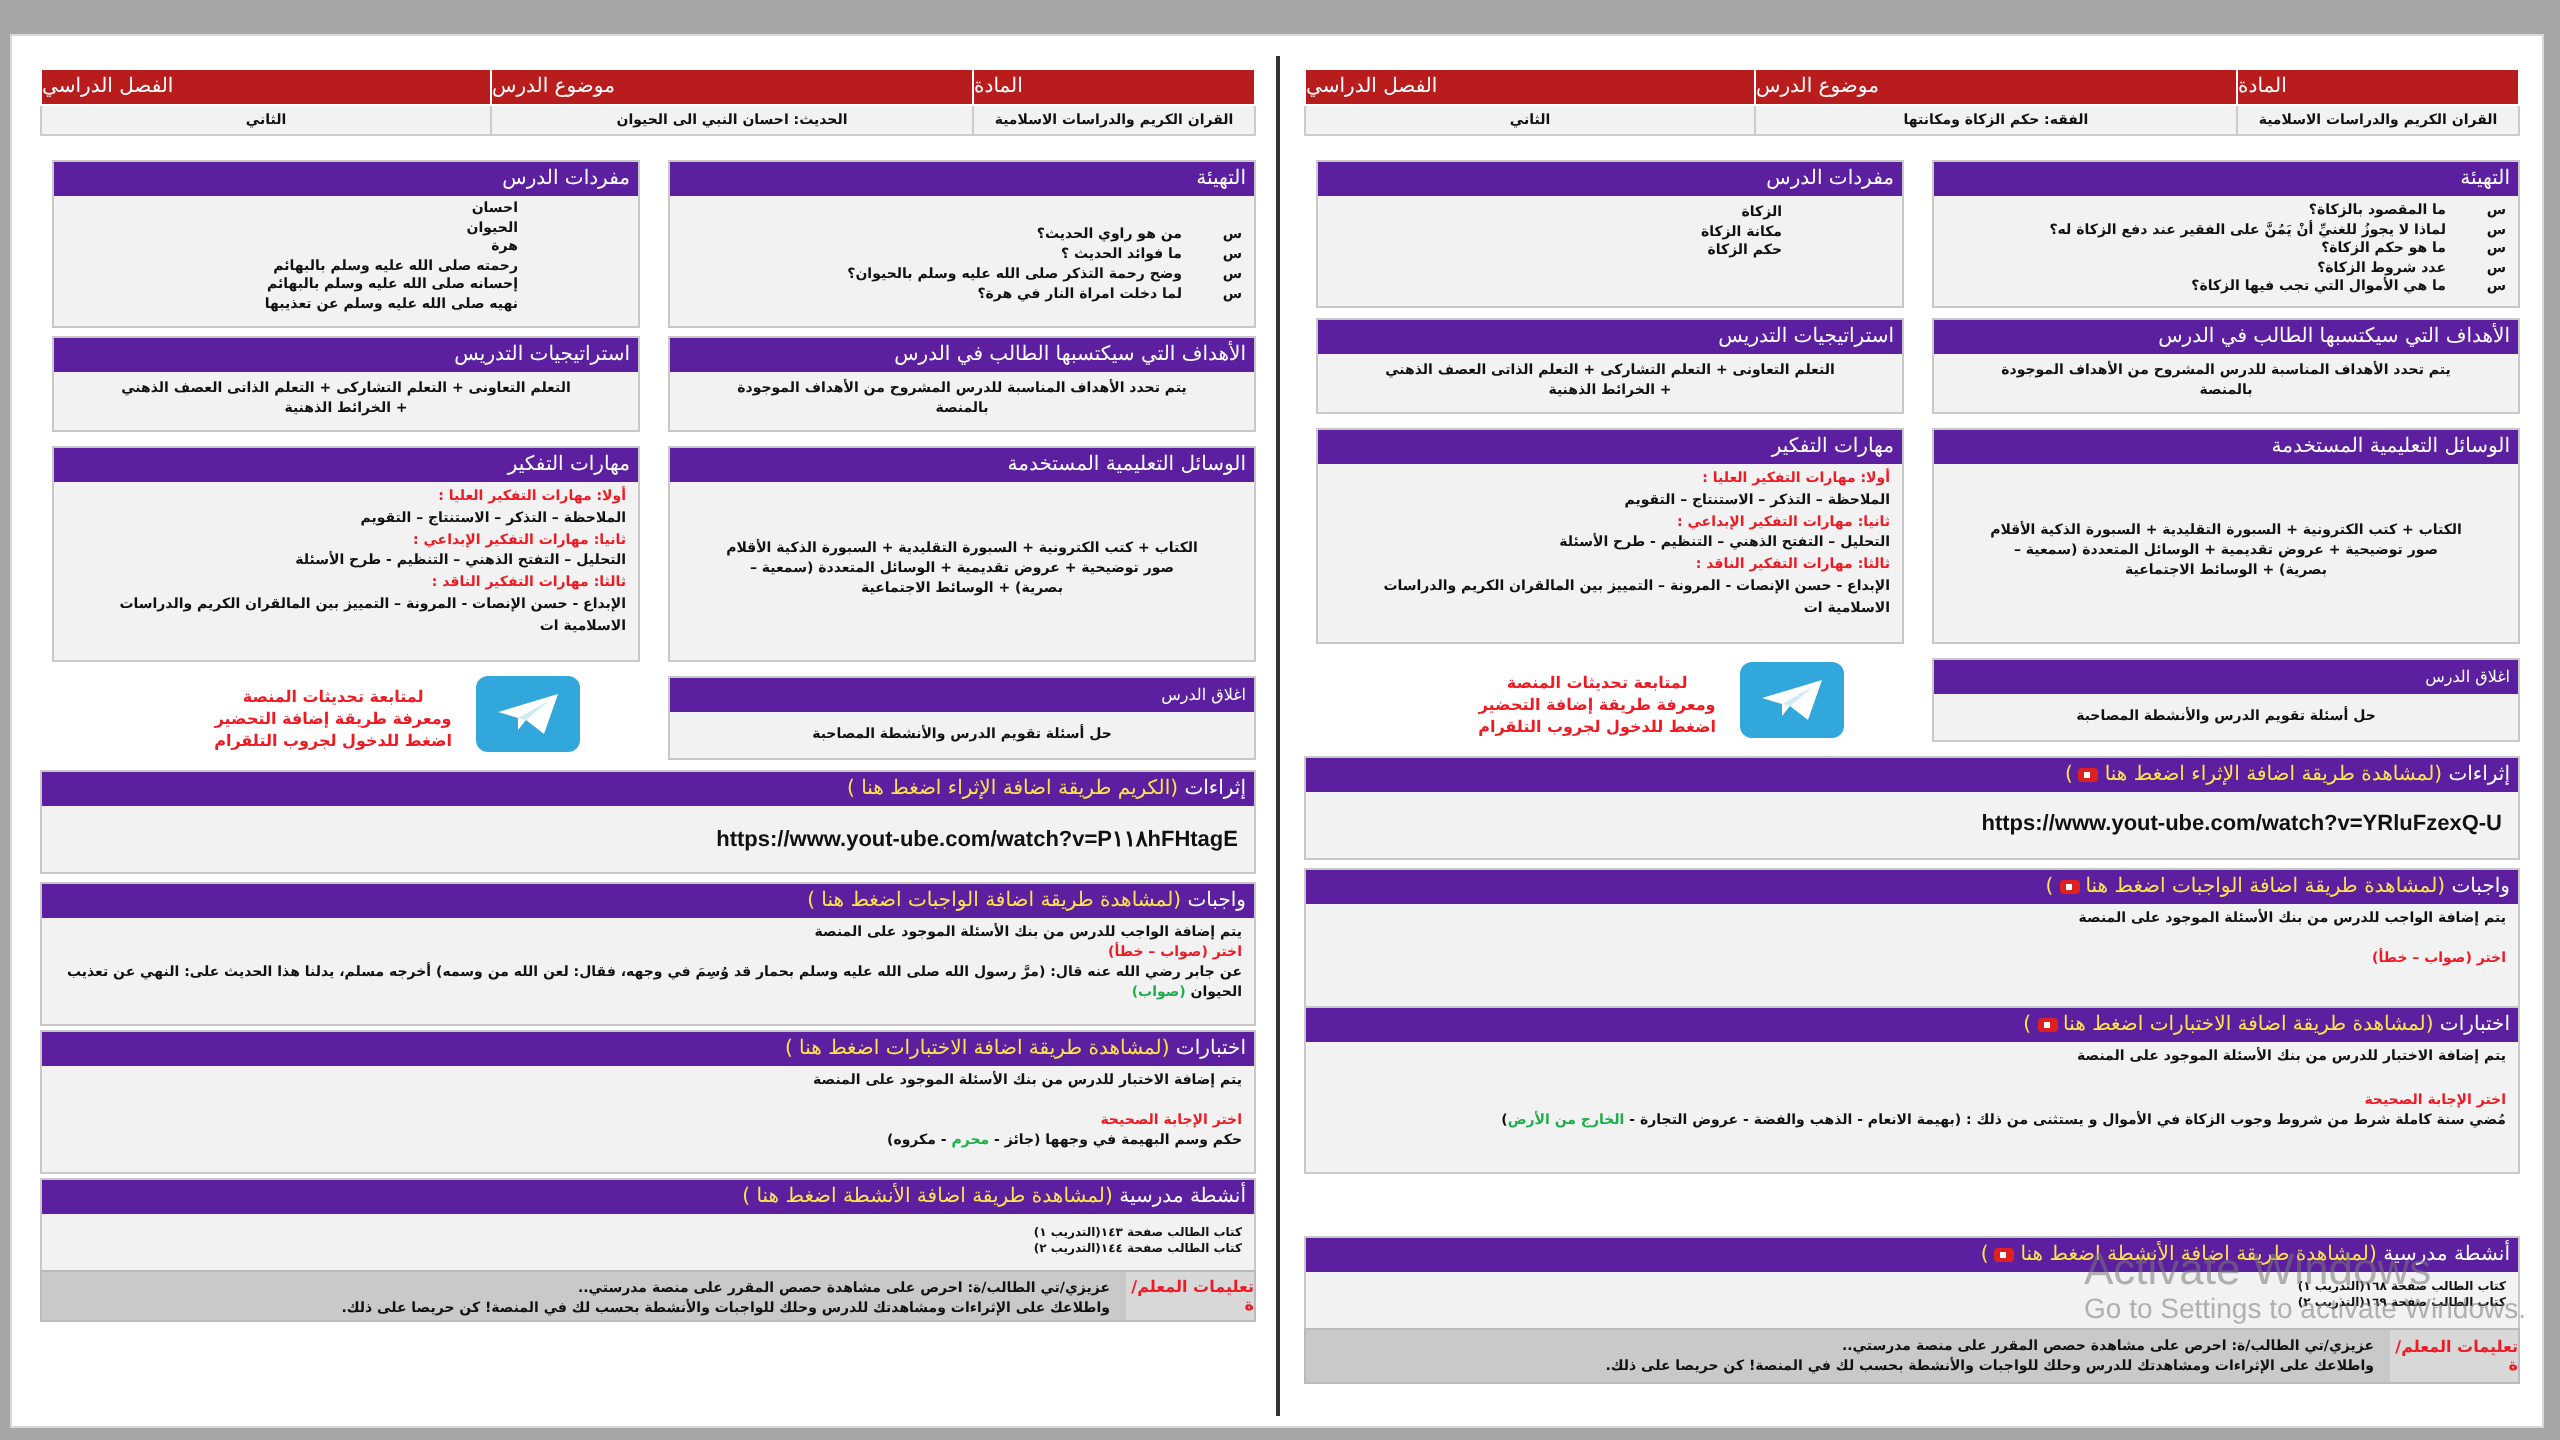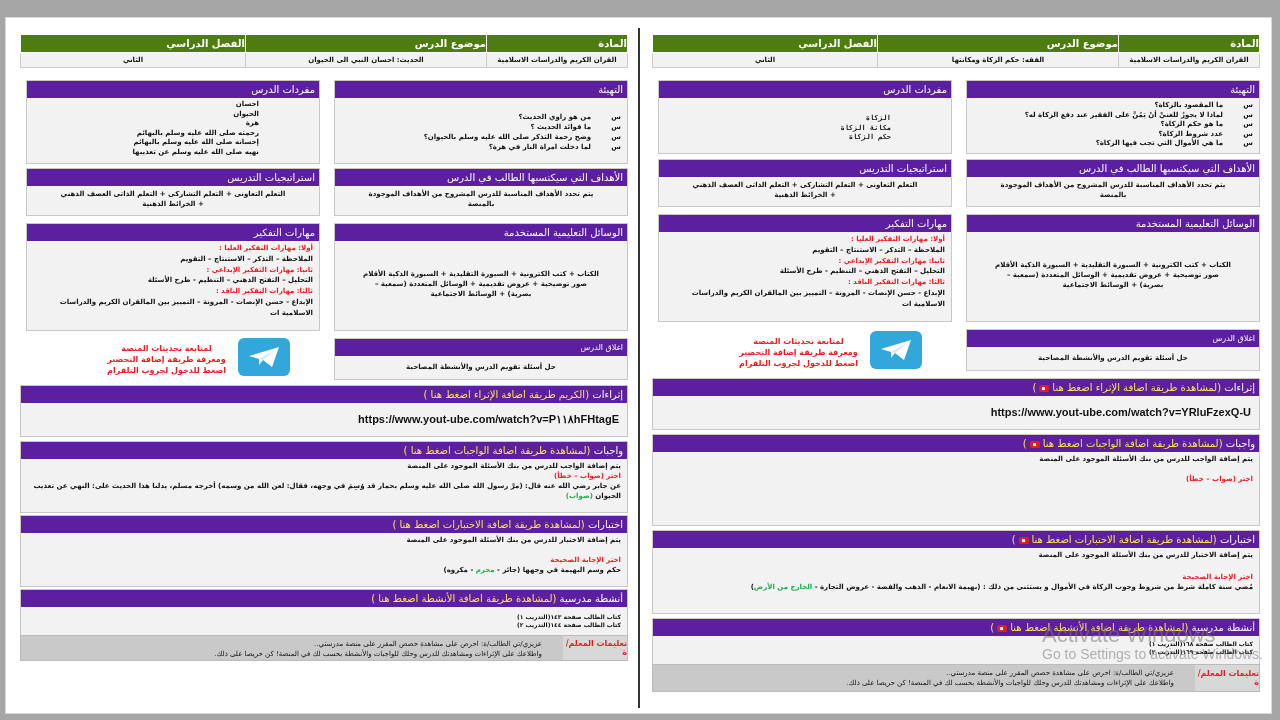--- a/index.html
+++ b/index.html
@@ -16,22 +16,22 @@
   .page {
     position:absolute; top:10px; width:612px; height:680px;
     background:#fff; direction:rtl; overflow:hidden;
   }
   .page.left { left:12px; }
   .page.right { left:644px; }
   .divider { position:absolute; left:632px; top:10px; width:2px; height:680px; background:#333; }
 
   .hdr-table { position:absolute; top:6px; left:2px; right:2px; border-collapse:collapse; width:608px; }
   .hdr-table th {
-    background:#4d7c0f; color:#fff; font-size:10px; font-weight:bold; height:17px;
-    border:1px solid #fff; text-align:right; padding:0;
+    background:#b91c1c; color:#fff; font-size:10px; font-weight:normal; height:17px;
+    border:1px solid #fff; text-align:left; padding:0;
   }
   .hdr-table td {
     background:#f2f2f2; color:#111; font-size:7px; font-weight:bold; height:14px;
     text-align:center; border:1px solid #ccc; padding:0;margin-left:16px;
   }
 
   .box { position:absolute; border:1px solid #c8c8c8; background:#f2f2f2; }
   .box .bar {
     background:#5b1f9f; color:#fff; font-size:10px; height:17px; line-height:17px;
     padding:0 4px; white-space:nowrap; overflow:hidden;
@@ -45,21 +45,21 @@
   .qrow { display:flex; gap:18px; }
   .qrow .q { width:12px; }
   .tg-wrap { position:absolute; display:flex; align-items:flex-end; gap:12px; direction:rtl; }
   .tg-icon { width:52px; height:38px; border-radius:6px; background:#31a7dc; display:flex; align-items:center; justify-content:center; }
   .tg-text { color:#ee1b24; font-size:8px; font-weight:bold; text-align:center; line-height:11px; }
   .url { direction:ltr; text-align:right; font-size:11px; font-weight:bold; color:#111; padding:10px 8px; font-family:"Liberation Sans", sans-serif; }
   .yt { display:inline-block; width:10px; height:7px; background:#e02020; border-radius:2px; vertical-align:middle; margin:0 3px; position:relative; }
   .yt::after { content:""; position:absolute; left:3px; top:2px; width:3px; height:3px; background:#fff; }
   .notes { position:absolute; display:flex; background:#c9c9c9; border:1px solid #bbb; }
   .notes .lbl { width:64px; background:#d8d8d8; color:#ee1b24; font-size:8px; font-weight:bold; display:flex; align-items:center; justify-content:center; }
-  .notes .txt { flex:1; font-size:7px; font-weight:normal; color:#111; padding:3px 21px; line-height:10px; }
+  .notes .txt { flex:1; font-size:7px; font-weight:bold; color:#111; padding:3px 8px; line-height:10px; }
   .watermark {
     position:absolute; left:1042px; top:622px; color:rgba(120,120,120,0.55);
     font-family:Liberation Sans, sans-serif; direction:ltr; pointer-events:none;
   }
   .watermark .w1 { font-size:22px; }
   .watermark .w2 { font-size:14px; margin-top:-2px; }
 </style>
 </head>
 <body>
 
@@ -241,21 +241,21 @@
           </div>
         <div class="qrow">
             <span class="q">س</span>
             <span>ما هي الأموال التي تجب فيها الزكاة؟</span>
           </div>
       </div>
     </div>
 
     <div class="box" style="right:310px; top:52px; width:292px; height:72px;">
       <div class="bar">مفردات الدرس</div>
-      <div class="body" style="padding-right:60px; padding-top:16px; line-height:9.5px;font-family:Liberation Mono, monospace;">
+      <div class="body" style="padding-right:60px; padding-top:4px; line-height:9.5px;">
         <div>الزكاة</div>
         <div>مكانة الزكاة</div>
         <div>حكم الزكاة</div>
       </div>
     </div>
 
     <div class="box" style="right:2px; top:131px; width:292px; height:46px;">
       <div class="bar">الأهداف التي سيكتسبها الطالب في الدرس</div>
       <div class="body center" style="padding:3px 30px;">يتم تحدد الأهداف المناسبة للدرس المشروح من الأهداف الموجودة بالمنصة</div>
     </div>
@@ -308,21 +308,21 @@
 
     <div class="box" style="right:2px; top:406px; width:606px; height:90px;">
       <div class="bar"><span>واجبات</span> <span class="yellow"><span>(لمشاهدة طريقة اضافة الواجبات اضغط هنا</span><span class="yt"></span><span>)</span></span></div>
       <div class="body" style="line-height:10px;">
         <div>يتم إضافة الواجب للدرس من بنك الأسئلة الموجود على المنصة</div>
         <div style="height:10px"></div>
         <div class="red">اختر (صواب – خطأ)</div>
       </div>
     </div>
 
-    <div class="box" style="right:2px; top:502px; width:606px; height:82px;">
+    <div class="box" style="right:2px; top:475px; width:606px; height:82px;">
       <div class="bar"><span>اختبارات</span> <span class="yellow"><span>(لمشاهدة طريقة اضافة الاختبارات اضغط هنا</span><span class="yt"></span><span>)</span></span></div>
       <div class="body" style="line-height:10px;">
         <div>يتم إضافة الاختبار للدرس من بنك الأسئلة الموجود على المنصة</div>
         <div style="height:12px"></div>
         <div class="red">اختر الإجابة الصحيحة</div>
         <div><span>مُضي سنة كاملة شرط من شروط وجوب الزكاة في الأموال و يستثنى من ذلك : (بهيمة الانعام -  الذهب والفضة -  عروض التجارة - </span><span class="green">الخارج من الأرض</span><span>)</span></div>
       </div>
     </div>
 
     <div class="box" style="right:2px; top:590px; width:606px; height:46px;">

